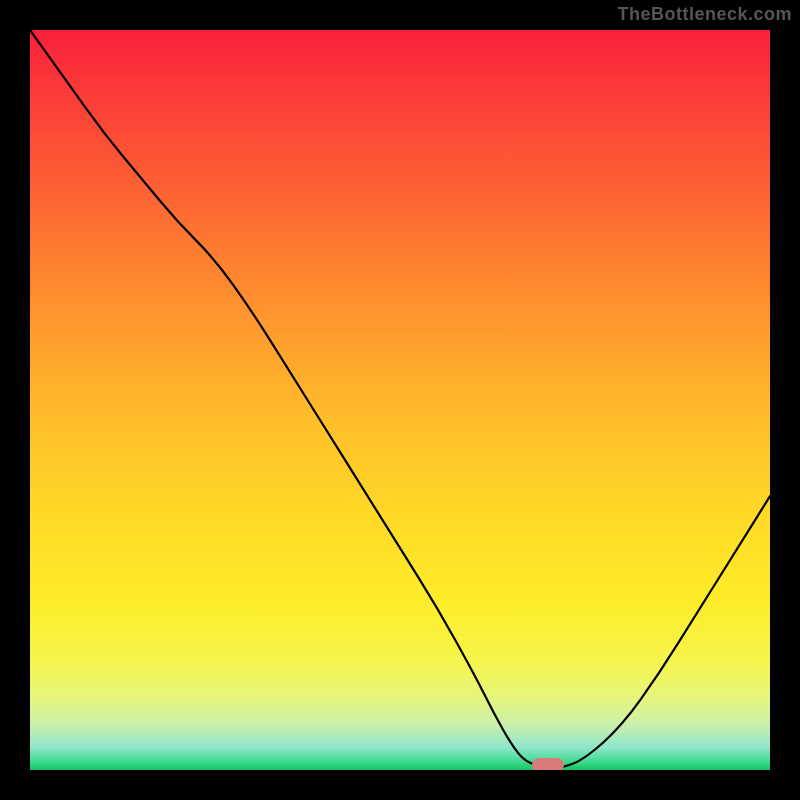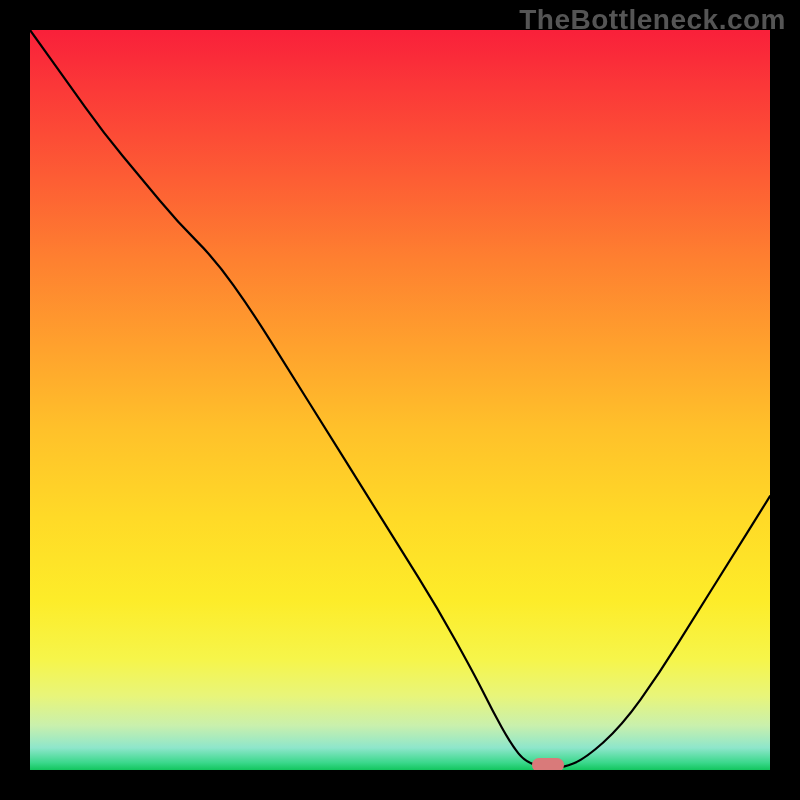--- a/index.html
+++ b/index.html
@@ -13,23 +13,23 @@
   }
   .frame {
     position: relative;
     width: 800px;
     height: 800px;
     background: #000;
   }
   .watermark {
     position: absolute;
     top: 4px;
-    right: 14px;
+    right: 8px;
     color: #555555;
-    font-size: 28px;
+    font-size: 18px;
     font-weight: 600;
     letter-spacing: 0.5px;
     z-index: 5;
   }
   .plot-area {
     position: absolute;
     left: 30px;
     top: 30px;
     width: 740px;
     height: 740px;

